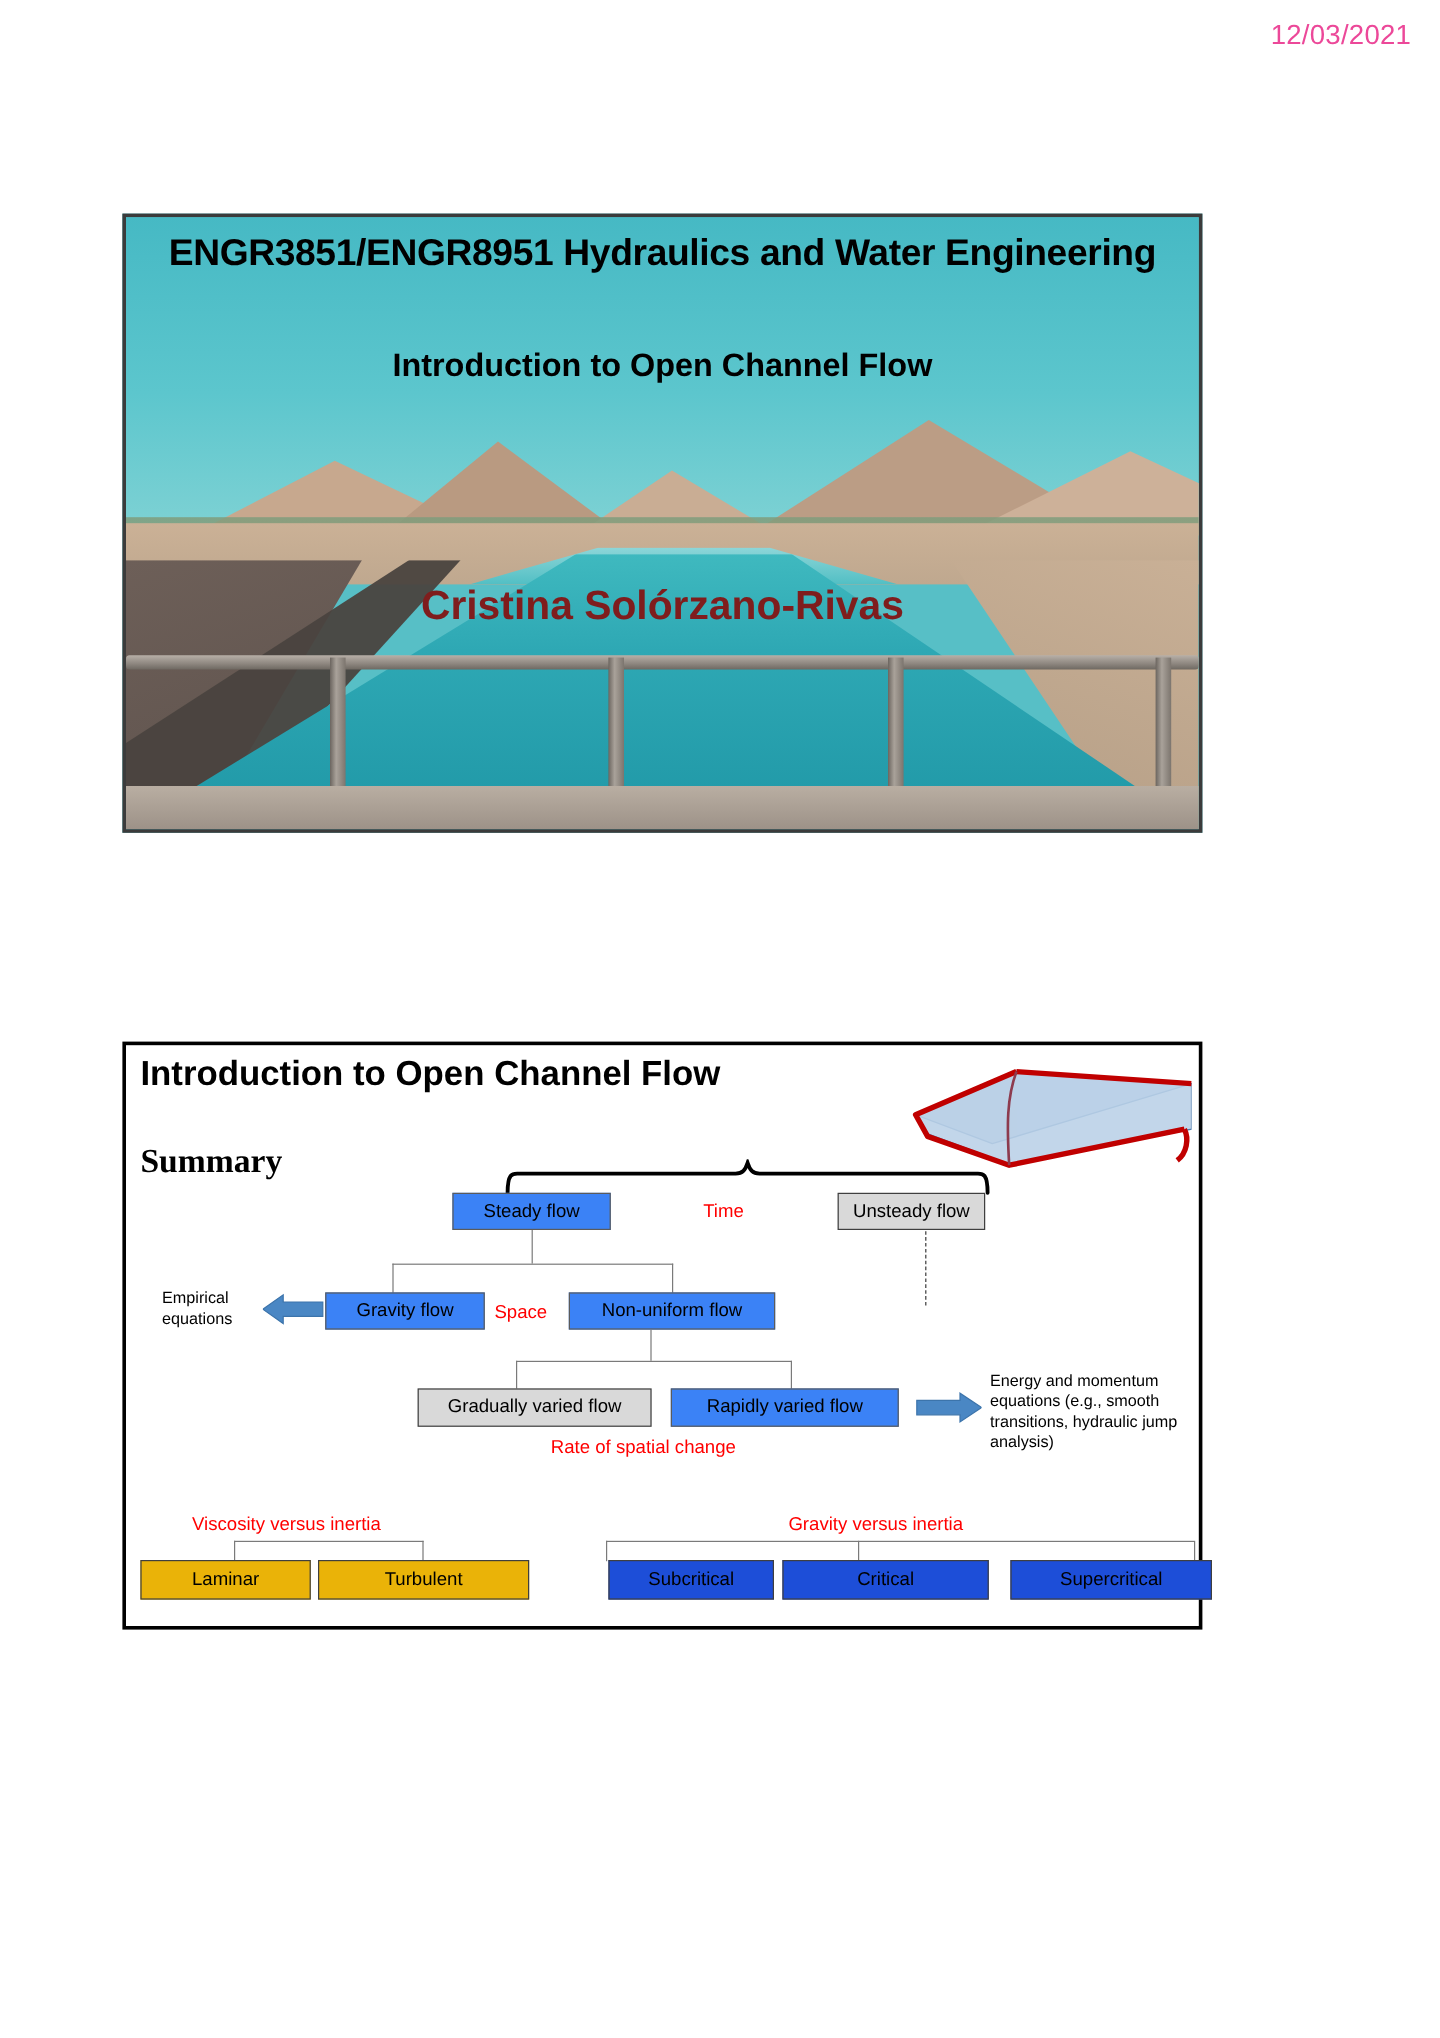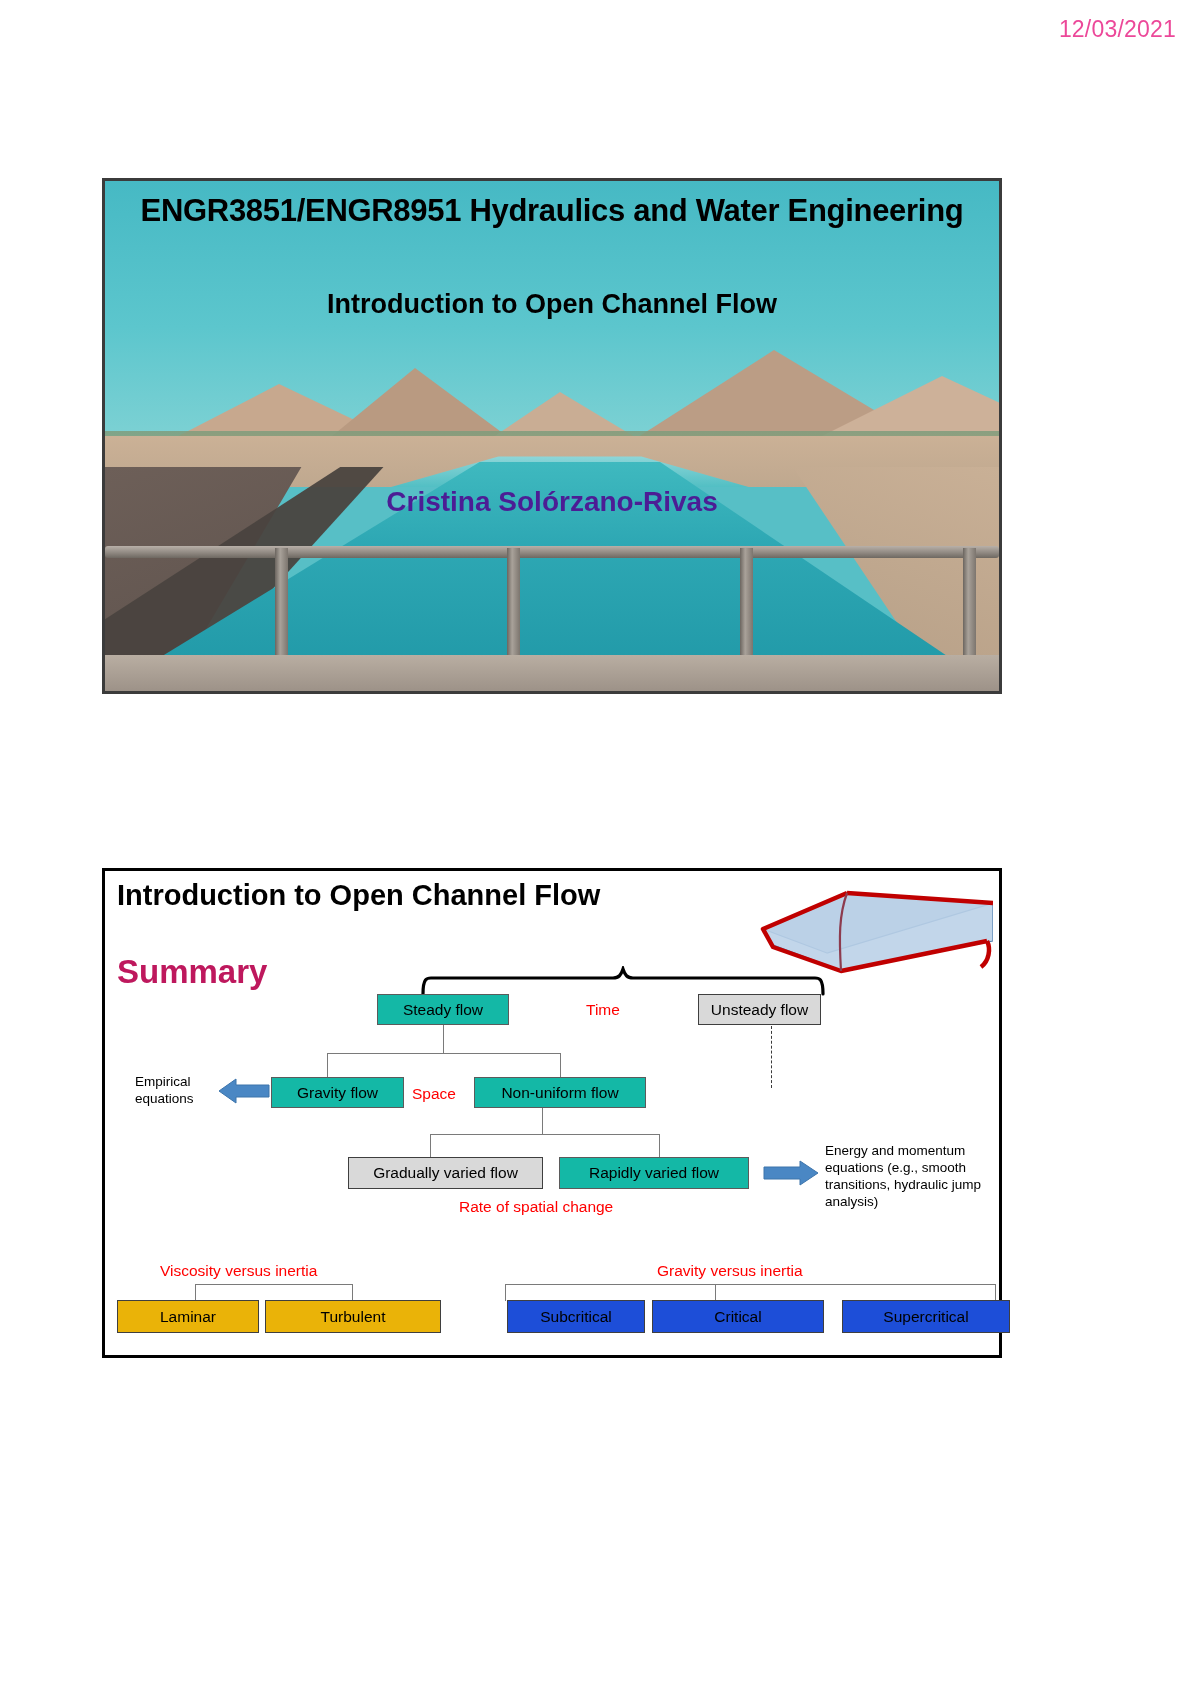--- a/index.html
+++ b/index.html
@@ -131,23 +131,23 @@
     text-align: center;
     font-size: 27px;
     font-weight: bold;
     color: #000;
     font-family: "Liberation Sans", sans-serif;
   }
   .s1-author {
     position: absolute;
     left: 0; right: 0; top: 305px;
     text-align: center;
-    font-size: 28px;
-    font-weight: bold;
-    color: #4c1d95;
+    font-size: 34px;
+    font-weight: bold;
+    color: #7f1d1d;
     font-family: "Liberation Sans", sans-serif;
   }
 
   
   .slide2 {
     position: absolute;
     left: 102px;
     top: 868px;
     width: 900px;
     height: 490px;
@@ -159,24 +159,24 @@
     position: absolute;
     left: 12px; top: 8px;
     font-size: 29px;
     font-weight: bold;
     color: #000;
     font-family: "Liberation Sans", sans-serif;
   }
   .s2-summary {
     position: absolute;
     left: 12px; top: 82px;
-    font-size: 33px;
-    font-weight: bold;
-    color: #be185d;
-    font-family: Liberation Sans, sans-serif;
+    font-size: 28px;
+    font-weight: bold;
+    color: #000000;
+    font-family: Liberation Serif, serif;
   }
 
   
   .chan-icon {
     position: absolute;
     right: 6px; top: 4px;
     width: 258px; height: 100px;
   }
 
   
@@ -185,21 +185,21 @@
     box-sizing: border-box;
     border: 1.6px solid #4a4a4a;
     font-size: 15.5px;
     color: #000;
     display: flex;
     align-items: center;
     justify-content: center;
     font-family: "Liberation Sans", sans-serif;
     line-height: 1;
   }
-  .fbox.blue  { background: #14b8a6; border-color:#5b5b5b; }
+  .fbox.blue  { background: #3b82f6; border-color:#5b5b5b; }
   .fbox.grey  { background: #d9d9d9; border-color:#3f3f3f; }
   .fbox.peach { background: #eab308; border-color:#3f3f3f; }
   .fbox.green { background: #1d4ed8; border-color:#3f3f3f;margin-left:19px; }
 
   .redlbl {
     position: absolute;
     color: #ff0000;
     font-size: 15.5px;
     font-family: "Liberation Sans", sans-serif;
     white-space: nowrap;

